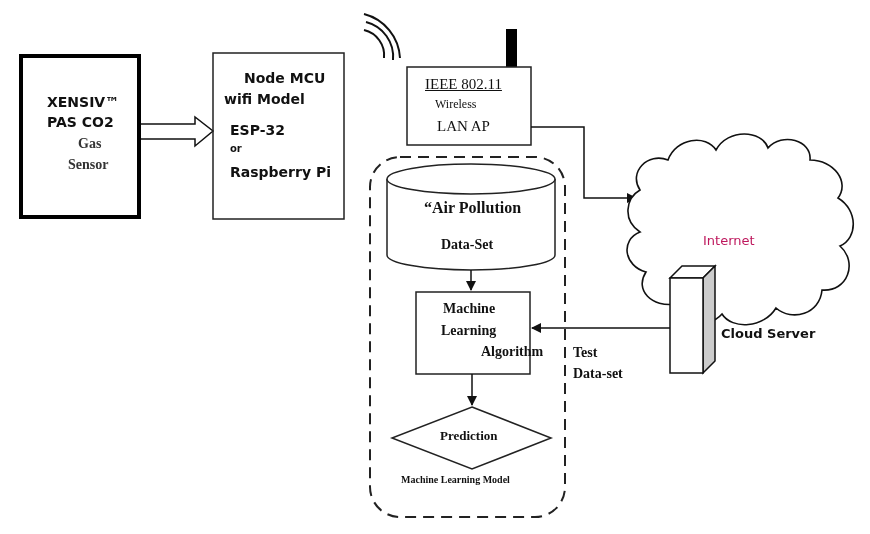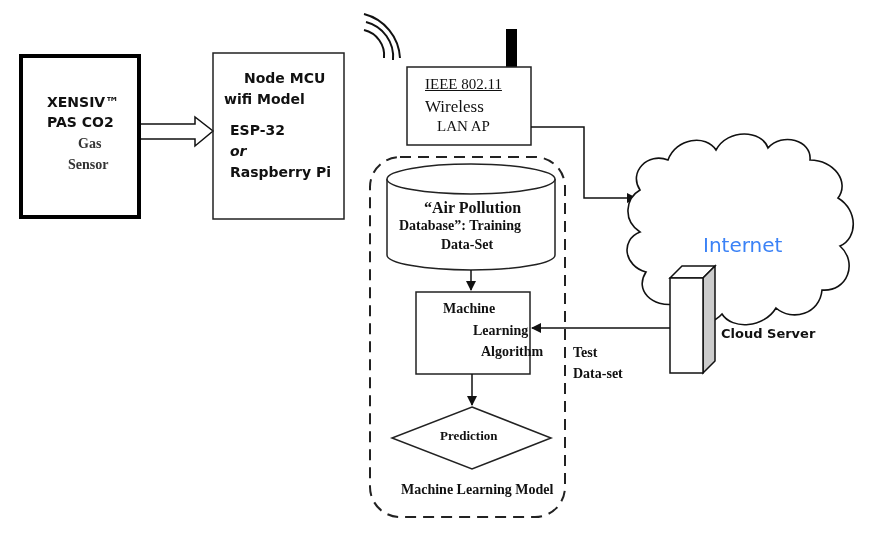--- a/index.html
+++ b/index.html
@@ -79,38 +79,37 @@
   </svg>
 
   <div class="lbl sans" style="left:47px;top:94px;font-size:14px;">XENSIV™</div>
   <div class="lbl sans" style="left:47px;top:114px;font-size:14px;">PAS CO2</div>
   <div class="lbl serifb" style="left:78px;top:136px;font-size:14px;color:#333;">Gas</div>
   <div class="lbl serifb" style="left:68px;top:157px;font-size:14px;color:#333;">Sensor</div>
 
   <div class="lbl sans" style="left:224px;top:70px;font-size:14px;margin-left:20px;">Node MCU</div>
   <div class="lbl sans" style="left:224px;top:91px;font-size:14px;">wifi Model</div>
   <div class="lbl sans" style="left:230px;top:122px;font-size:14px;">ESP-32</div>
-  <div class="lbl sans" style="left:230px;top:143px;font-size:14px;font-style:italic;">or</div>
+  <div class="lbl sans" style="left:230px;top:143px;font-size:10px;">or</div>
   <div class="lbl sans" style="left:230px;top:164px;font-size:14px;">Raspberry Pi</div>
 
   <div class="lbl serif" style="left:425px;top:76px;font-size:15px;text-decoration:underline;">IEEE 802.11</div>
-  <div class="lbl serif" style="left:425px;top:97px;font-size:17px;">Wireless</div>
+  <div class="lbl serif" style="left:435px;top:97px;font-size:12px;">Wireless</div>
   <div class="lbl serif" style="left:437px;top:118px;font-size:15px;">LAN AP</div>
 
   <div class="lbl serifb" style="left:424px;top:199px;font-size:16px;">“Air Pollution</div>
-  <div class="lbl serifb" style="left:399px;top:218px;font-size:14px;">Database”: Training</div>
   <div class="lbl serifb" style="left:441px;top:237px;font-size:14px;">Data-Set</div>
 
   <div class="lbl serifb" style="left:443px;top:301px;font-size:14px;">Machine</div>
-  <div class="lbl serifb" style="left:441px;top:323px;font-size:14px;margin-left:32px;">Learning</div>
+  <div class="lbl serifb" style="left:441px;top:323px;font-size:14px;">Learning</div>
   <div class="lbl serifb" style="left:437px;top:344px;font-size:14px;margin-left:44px;">Algorithm</div>
 
   <div class="lbl serifb" style="left:440px;top:428px;font-size:13px;">Prediction</div>
 
-  <div class="lbl serifb" style="left:401px;top:474px;font-size:14px;margin-top:8px;">Machine Learning Model</div>
+  <div class="lbl serifb" style="left:401px;top:474px;font-size:10px;">Machine Learning Model</div>
 
   <div class="lbl serifb" style="left:573px;top:345px;font-size:14px;">Test</div>
   <div class="lbl serifb" style="left:573px;top:366px;font-size:14px;">Data-set</div>
 
-  <div class="lbl sans" style="left:703px;top:233px;font-size:20px;font-weight:normal;color:#3b82f6;font-family:'DejaVu Sans',sans-serif;">Internet</div>
+  <div class="lbl sans" style="left:703px;top:233px;font-size:13px;font-weight:normal;color:#be185d;font-family:'DejaVu Sans',sans-serif;">Internet</div>
 
   <div class="lbl sans" style="left:721px;top:326px;font-size:13px;">Cloud Server</div>
 </div>
 
 </body></html>

